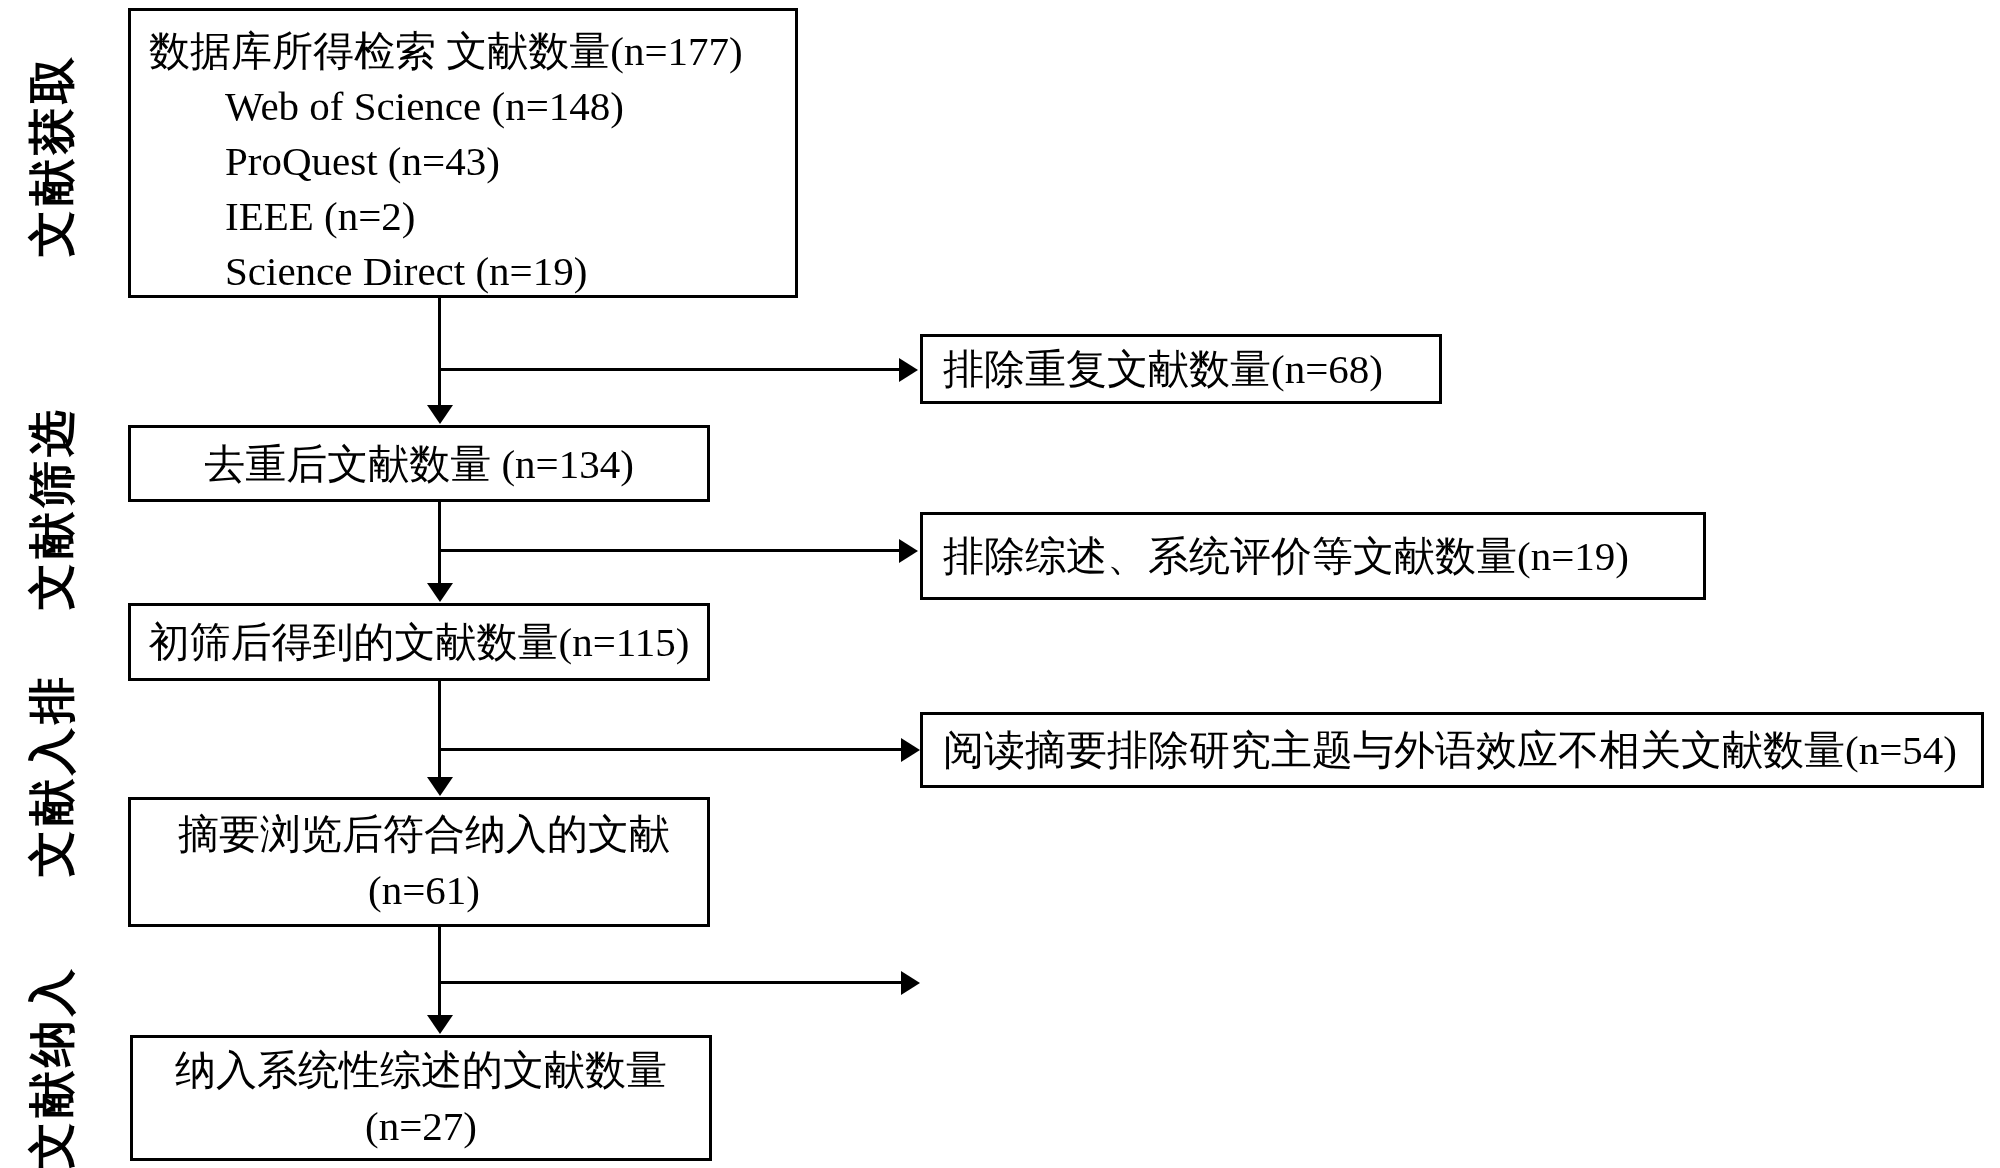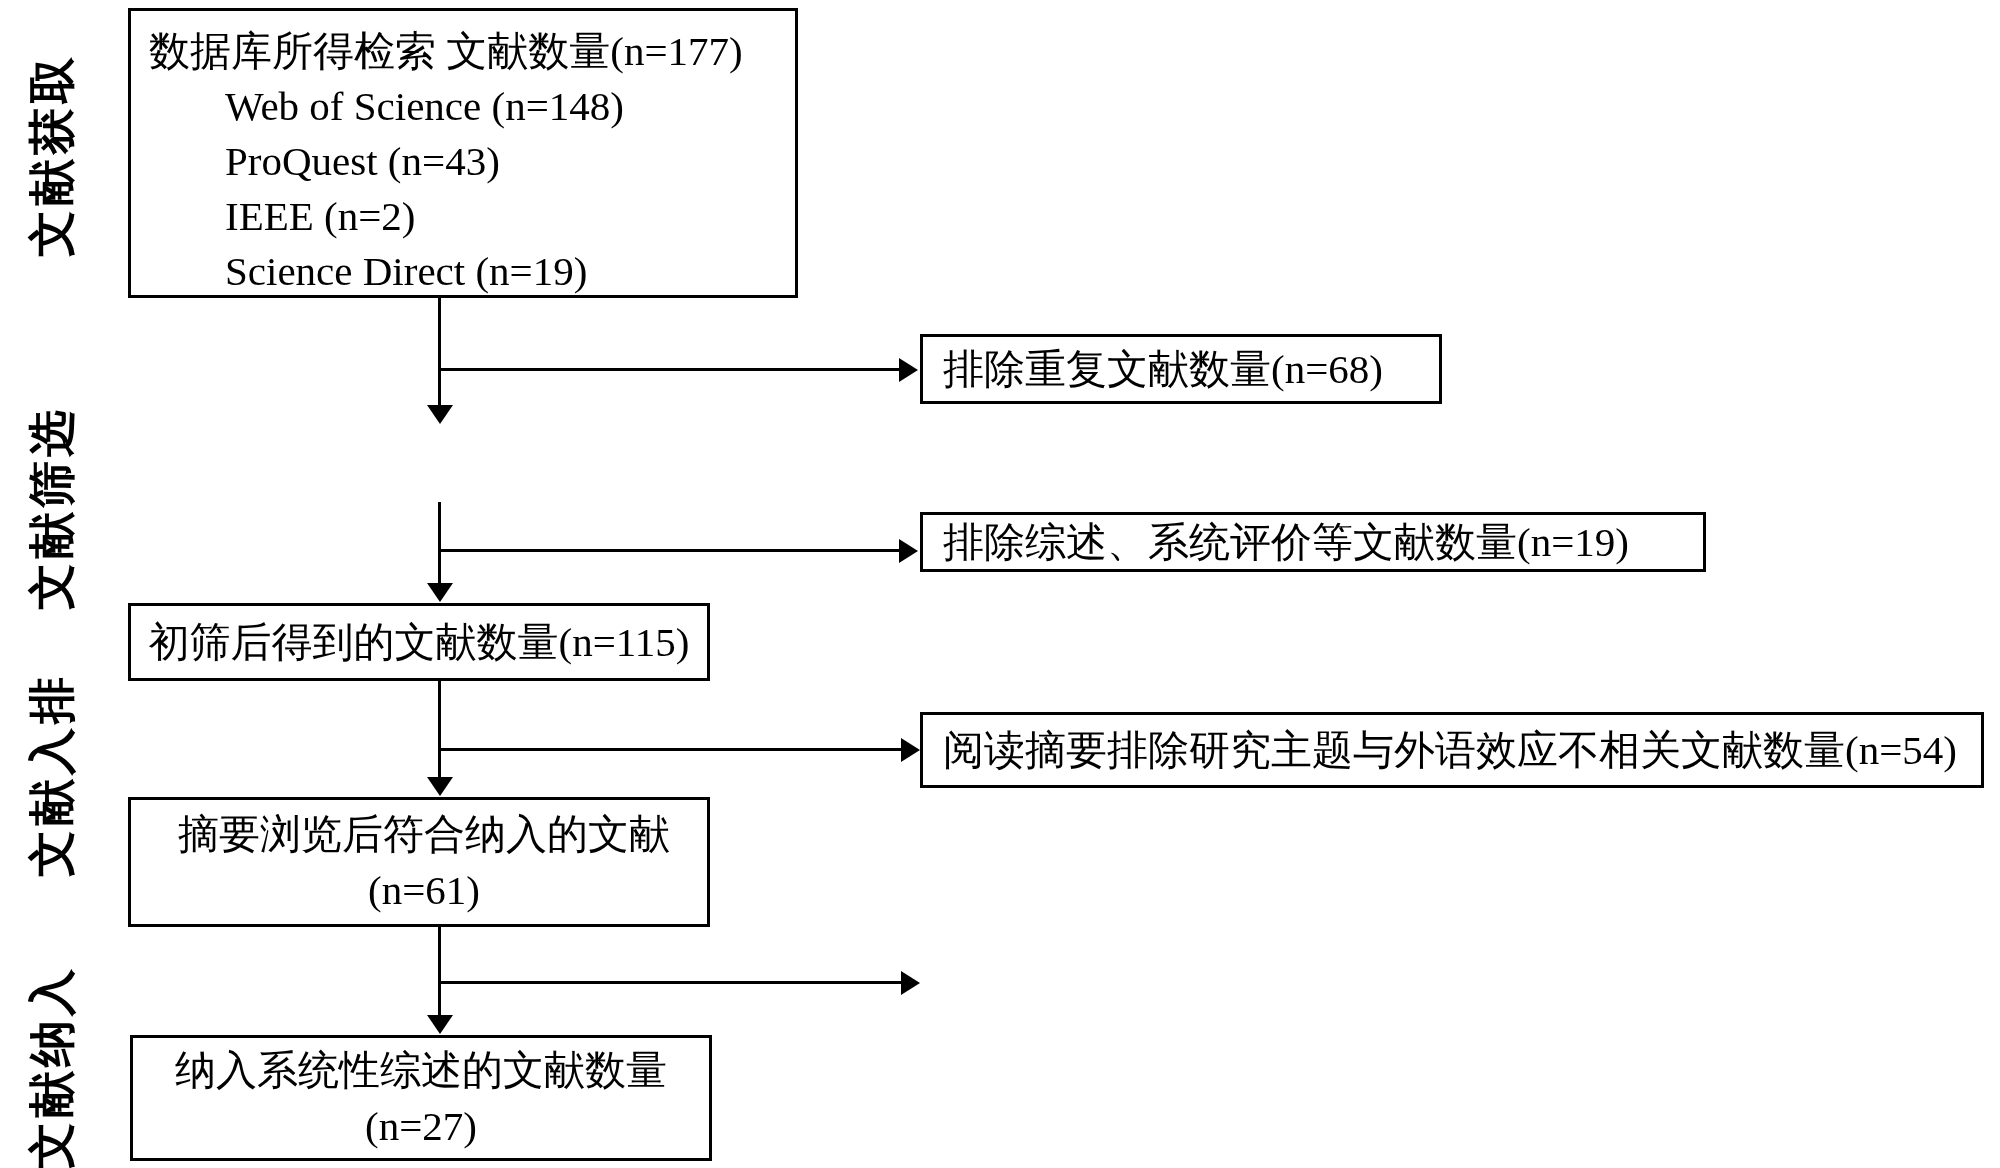--- a/index.html
+++ b/index.html
@@ -74,40 +74,43 @@
   <div class="stage-label" style="left:-68px; top:1037px;">文献纳入</div>
 
   <div class="fbox" id="box-search" style="left:128px; top:8px; width:670px; height:290px;">
     <div class="title-line">数据库所得检索 文献数量(n=177)</div>
     <div class="src-line">Web of Science (n=148)</div>
     <div class="src-line">ProQuest (n=43)</div>
     <div class="src-line">IEEE (n=2)</div>
     <div class="src-line">Science Direct (n=19)</div>
   </div>
 
+  <div class="fbox center" style="left:128px; top:425px; width:582px; height:77px;">
+    <div>去重后文献数量 (n=134)</div>
+  </div>
 
   <div class="fbox center" style="left:128px; top:603px; width:582px; height:78px;">
     <div>初筛后得到的文献数量(n=115)</div>
   </div>
 
   <div class="fbox center" style="left:128px; top:797px; width:582px; height:130px;padding-left:10px;">
     <div>摘要浏览后符合纳入的文献</div>
     <div>(n=61)</div>
   </div>
 
   <div class="fbox center" style="left:130px; top:1035px; width:582px; height:126px;">
     <div>纳入系统性综述的文献数量</div>
     <div>(n=27)</div>
   </div>
 
   <div class="fbox leftpad" style="left:920px; top:334px; width:522px; height:70px;">
     <div>排除重复文献数量(n=68)</div>
   </div>
 
-  <div class="fbox leftpad" style="left:920px; top:512px; width:786px; height:60px;">
+  <div class="fbox leftpad" style="left:920px; top:512px; width:786px; height:88px;">
     <div>排除综述、系统评价等文献数量(n=19)</div>
   </div>
 
   <div class="fbox leftpad" style="left:920px; top:712px; width:1064px; height:76px;">
     <div>阅读摘要排除研究主题与外语效应不相关文献数量(n=54)</div>
   </div>
 
 
   <div class="vline" style="left:438px; top:298px; height:109px;"></div>
   <div class="arrow-down" style="left:427px; top:405px;"></div>

